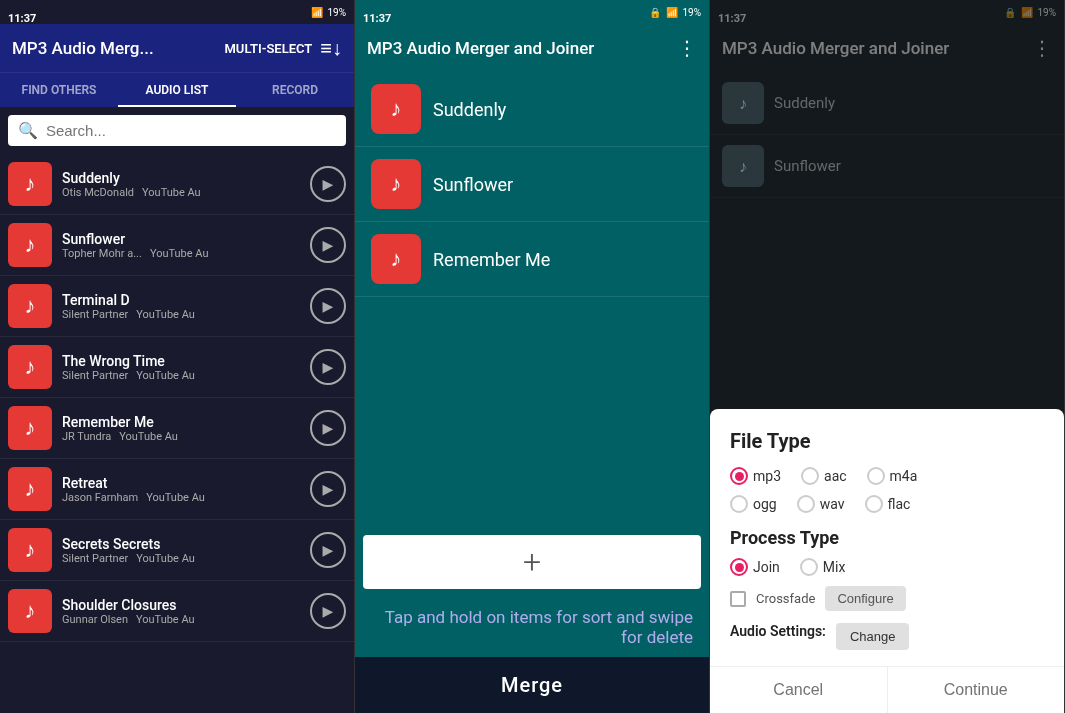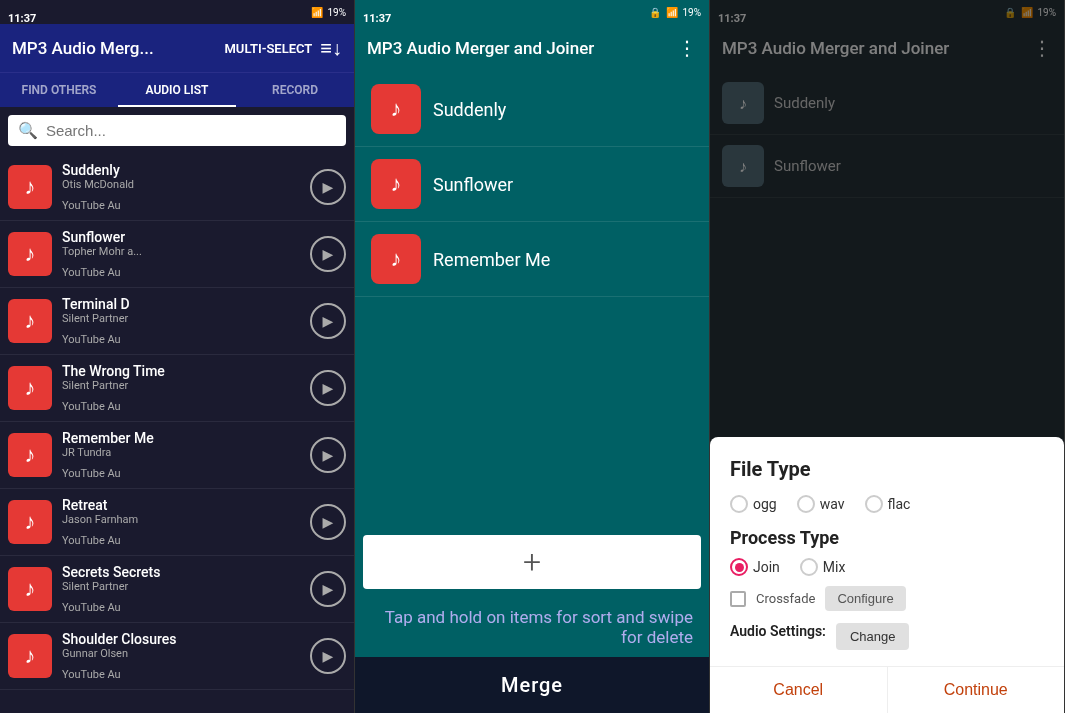--- a/index.html
+++ b/index.html
@@ -138,21 +138,20 @@
     .audio-title {
       color: #fff;
       font-size: 14px;
       font-weight: 500;
     }
     .audio-meta {
       color: #aaa;
       font-size: 11px;
       display: flex;
       gap: 8px;
-      flex-direction: column;
     }
     .play-btn {
       width: 36px;
       height: 36px;
       border-radius: 50%;
       border: 2px solid #aaa;
       display: flex;
       align-items: center;
       justify-content: center;
       color: #aaa;
@@ -375,21 +374,21 @@
     .dialog-actions {
       display: flex;
       border-top: 1px solid #eee;
       margin: 0 -20px;
     }
     .dialog-action-btn {
       flex: 1;
       text-align: center;
       padding: 14px;
       font-size: 16px;
-      color: #c2410c;
+      color: #737373;
       font-weight: 500;
       cursor: pointer;
       border: none;
       background: none;
     }
     .dialog-action-btn:first-child {
       border-right: 1px solid #eee;
     }
 
     
@@ -616,20 +615,34 @@
     </div>
     <span class="selected-title3">Sunflower</span>
   </div>
     </div>
 
   <div class="dialog-overlay">
     <div class="dialog">
 
       <div class="dialog-title">File Type</div>
 
+      <div class="radio-group">
+        <label class="radio-item">
+          <div class="radio-circle selected"></div>
+          <span>mp3</span>
+        </label>
+        <label class="radio-item">
+          <div class="radio-circle"></div>
+          <span>aac</span>
+        </label>
+        <label class="radio-item">
+          <div class="radio-circle"></div>
+          <span>m4a</span>
+        </label>
+      </div>
 
       <div class="radio-group">
         <label class="radio-item">
           <div class="radio-circle"></div>
           <span>ogg</span>
         </label>
         <label class="radio-item">
           <div class="radio-circle"></div>
           <span>wav</span>
         </label>

